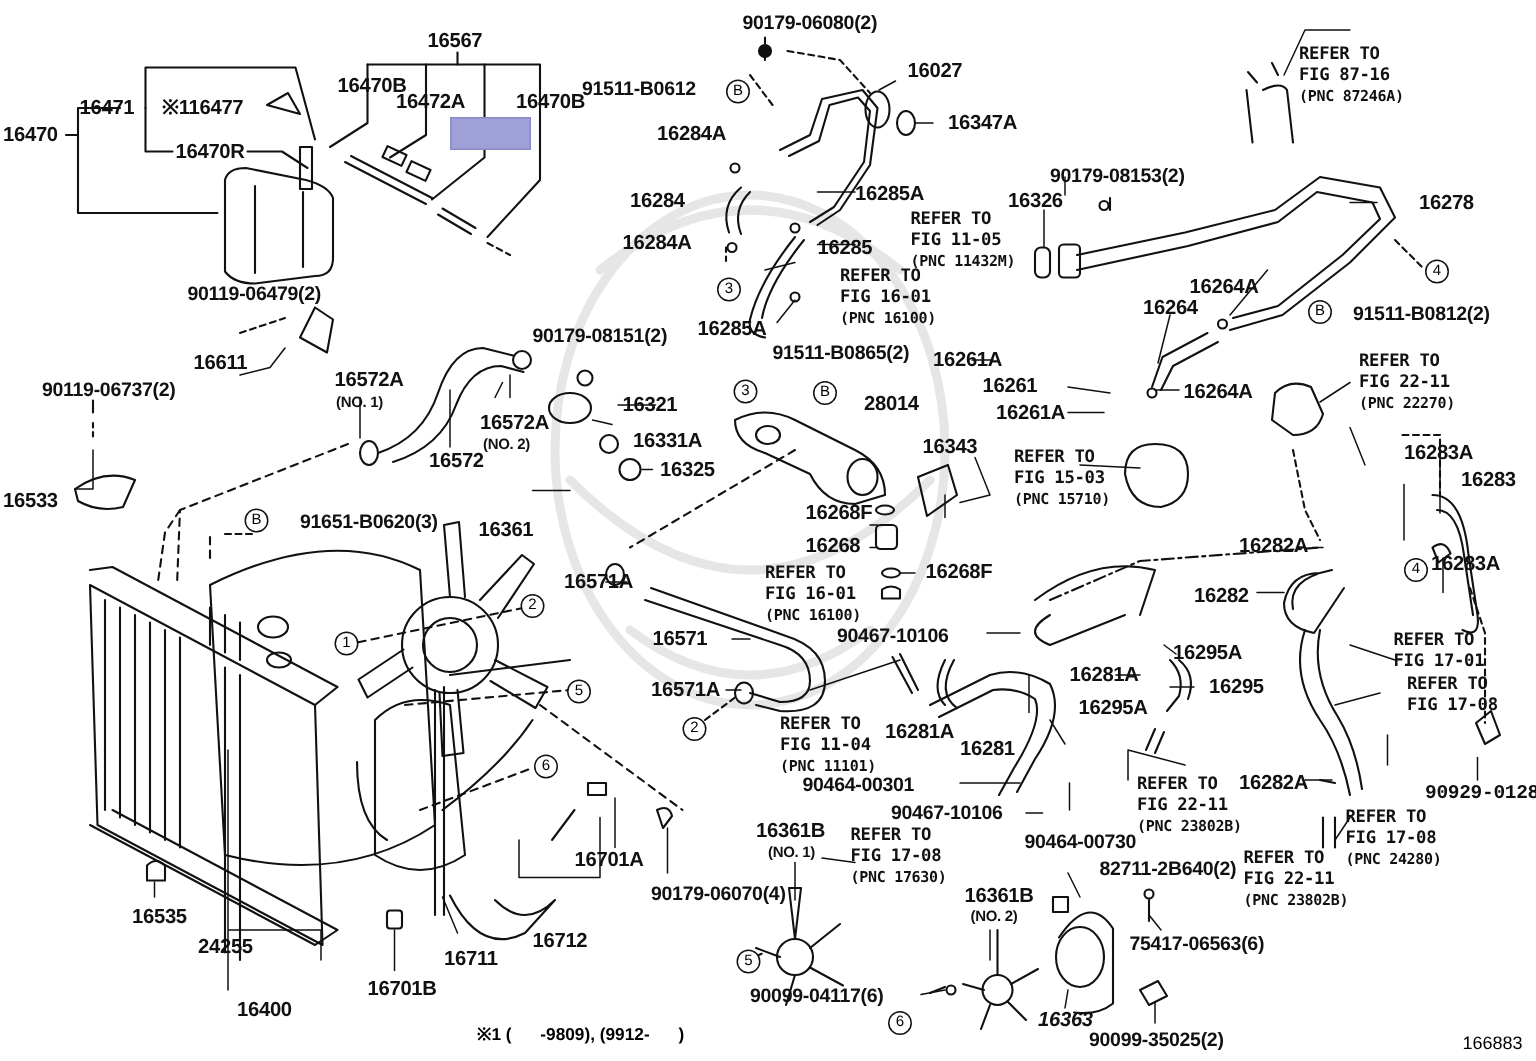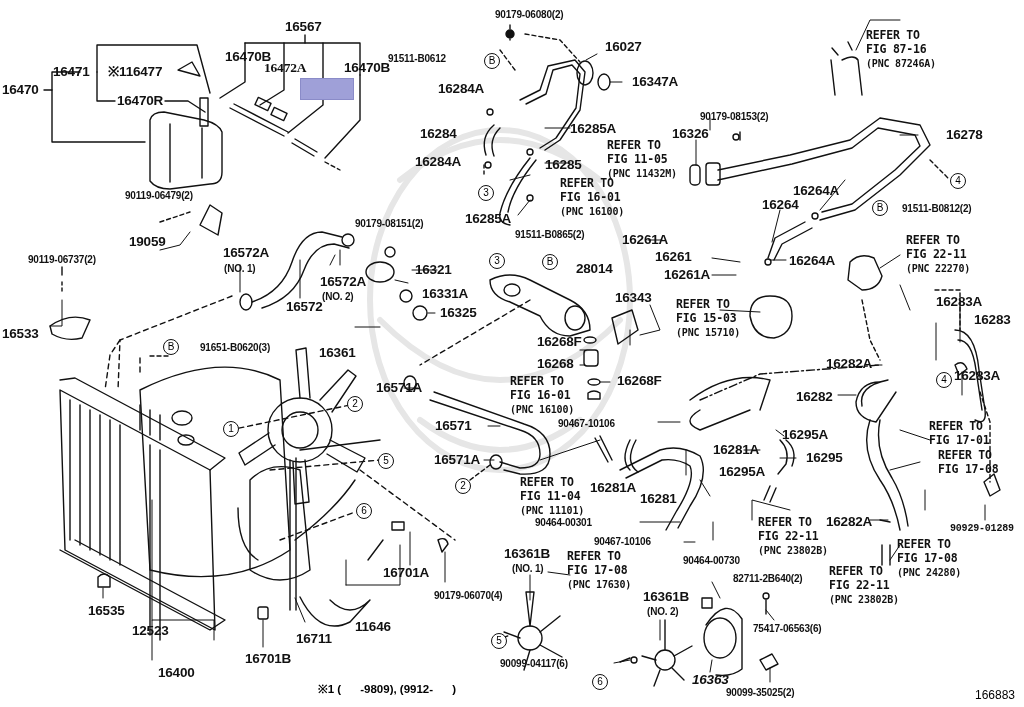--- a/index.html
+++ b/index.html
@@ -1,21 +1,21 @@
 <!DOCTYPE html>
 <html><head>
 <meta charset="utf-8">
 <style>
   html, body { margin: 0; padding: 0; background: #ffffff; }
   #stage { position: relative; width: 1024px; height: 707px; overflow: hidden; background: #fff;
     font-family: "DejaVu Sans Mono", monospace; color: #000; }
   svg#art { position: absolute; left: 0; top: 0; }
   .lbl { position: absolute; font-family: "Liberation Sans", sans-serif; font-weight: bold;
     font-size: 13.5px; line-height: 14px; white-space: nowrap; color: #111; letter-spacing: -0.2px; }
-  .lbl.sm { font-size: 10px; }
+  .lbl.sm { font-size: 13px; }
   .lbl.ref { font-family: "DejaVu Sans Mono", monospace; font-size: 11.5px; font-weight: bold; line-height: 14px; }
   .lbl.small { font-size: 11px; }
   .circ { position: absolute; width: 14px; height: 14px; border: 1.2px solid #111; border-radius: 50%;
     font-family: "Liberation Sans", sans-serif; font-size: 10px; line-height: 14px; text-align: center; background:#fff; }
   .highlight { position: absolute; background: #9fa0d8; border: 1px solid #8a8bc8; }
   .figno { position: absolute; font-family: "Liberation Sans", sans-serif; font-size: 12px; }
   .note { position: absolute; font-family: "Liberation Sans", sans-serif; font-size: 11.5px; font-weight: bold; }
 </style>
 </head>
 <body>
@@ -285,21 +285,21 @@
 </svg>
 
 <div class="highlight" style="left: 300px; top: 78px; width: 52px; height: 20px; background: rgb(159, 160, 216);"></div>
 
 <div class="lbl" style="left:2px;top:83px;">16470</div>
 <div class="lbl" style="left:53px;top:65px;">16471</div>
 <div class="lbl" style="left:108px;top:65px;">※116477</div>
 <div class="lbl" style="left:117px;top:94px;">16470R</div>
 <div class="lbl" style="left:285px;top:20px;">16567</div>
 <div class="lbl" style="left:225px;top:50px;">16470B</div>
-<div class="lbl" style="left:264px;top:61px;font-family:Liberation Serif, serif;">16472A</div>
+<div class="lbl" style="left:264px;top:61px;">16472A</div>
 <div class="lbl" style="left:344px;top:61px;">16470B</div>
 
 <div class="lbl sm" style="left:495px;top:8px;">90179-06080(2)</div>
 <div class="lbl" style="left:605px;top:40px;">16027</div>
 <div class="lbl sm" style="left:388px;top:52px;">91511-B0612</div>
 <div class="circ" style="left:484px;top:53px;">B</div>
 <div class="lbl" style="left:632px;top:75px;">16347A</div>
 <div class="lbl" style="left:438px;top:82px;">16284A</div>
 <div class="lbl" style="left:570px;top:122px;">16285A</div>
 <div class="lbl" style="left:420px;top:127px;">16284</div>
@@ -316,21 +316,21 @@
 <div class="lbl ref" style="left:866px;top:28px;"><span>REFER TO</span><br><span>FIG 87-16</span><br><span class="pnc" style="font-size:10px">(PNC 87246A)</span></div>
 <div class="lbl" style="left:946px;top:128px;">16278</div>
 <div class="circ" style="left:950px;top:173px;">4</div>
 <div class="lbl" style="left:793px;top:184px;">16264A</div>
 <div class="lbl" style="left:762px;top:198px;">16264</div>
 <div class="circ" style="left:872px;top:200px;">B</div>
 <div class="lbl sm" style="left:902px;top:202px;">91511-B0812(2)</div>
 <div class="lbl" style="left:789px;top:254px;">16264A</div>
 
 <div class="lbl sm" style="left:125px;top:189px;">90119-06479(2)</div>
-<div class="lbl" style="left:129px;top:235px;">19059</div>
+<div class="lbl" style="left:129px;top:235px;">16611</div>
 <div class="lbl sm" style="left:355px;top:217px;">90179-08151(2)</div>
 <div class="lbl sm" style="left:28px;top:253px;">90119-06737(2)</div>
 <div class="lbl" style="left:223px;top:246px;">16572A</div>
 <div class="lbl small" style="left:224px;top:262px;font-size:10px;">(NO. 1)</div>
 <div class="lbl" style="left:415px;top:263px;">16321</div>
 <div class="lbl" style="left:320px;top:275px;">16572A</div>
 <div class="lbl small" style="left:322px;top:290px;font-size:10px;">(NO. 2)</div>
 <div class="lbl" style="left:286px;top:300px;">16572</div>
 <div class="lbl" style="left:422px;top:287px;">16331A</div>
 <div class="lbl" style="left:440px;top:306px;">16325</div>
@@ -382,25 +382,25 @@
 <div class="lbl ref" style="left:929px;top:419px;"><span>REFER TO</span><br><span>FIG 17-01</span></div>
 <div class="lbl ref" style="left:938px;top:448px;"><span>REFER TO</span><br><span>FIG 17-08</span></div>
 <div class="lbl sm" style="left:950px;top:522px;font-family:Liberation Mono, monospace;">90929-01289</div>
 <div class="lbl" style="left:826px;top:515px;">16282A</div>
 <div class="lbl ref" style="left:758px;top:515px;"><span>REFER TO</span><br><span>FIG 22-11</span><br><span class="pnc" style="font-size:10px">(PNC 23802B)</span></div>
 <div class="lbl sm" style="left:683px;top:554px;">90464-00730</div>
 <div class="lbl ref" style="left:897px;top:537px;"><span>REFER TO</span><br><span>FIG 17-08</span><br><span class="pnc" style="font-size:10px">(PNC 24280)</span></div>
 <div class="lbl ref" style="left:829px;top:564px;"><span>REFER TO</span><br><span>FIG 22-11</span><br><span class="pnc" style="font-size:10px">(PNC 23802B)</span></div>
 
 <div class="lbl" style="left:88px;top:604px;">16535</div>
-<div class="lbl" style="left:132px;top:624px;">12523</div>
+<div class="lbl" style="left:132px;top:624px;">24255</div>
 <div class="lbl" style="left:158px;top:666px;">16400</div>
 <div class="lbl" style="left:245px;top:652px;">16701B</div>
 <div class="lbl" style="left:296px;top:632px;">16711</div>
-<div class="lbl" style="left:355px;top:620px;">11646</div>
+<div class="lbl" style="left:355px;top:620px;">16712</div>
 <div class="lbl" style="left:383px;top:566px;">16701A</div>
 <div class="lbl sm" style="left:434px;top:589px;">90179-06070(4)</div>
 
 <div class="lbl" style="left:504px;top:547px;">16361B</div>
 <div class="lbl small" style="left:512px;top:562px;font-size:10px;">(NO. 1)</div>
 <div class="lbl ref" style="left:567px;top:549px;"><span>REFER TO</span><br><span>FIG 17-08</span><br><span class="pnc" style="font-size:10px">(PNC 17630)</span></div>
 <div class="lbl sm" style="left:733px;top:572px;">82711-2B640(2)</div>
 <div class="lbl" style="left:643px;top:590px;">16361B</div>
 <div class="lbl small" style="left:647px;top:605px;font-size:10px;">(NO. 2)</div>
 <div class="lbl sm" style="left:753px;top:622px;">75417-06563(6)</div>

